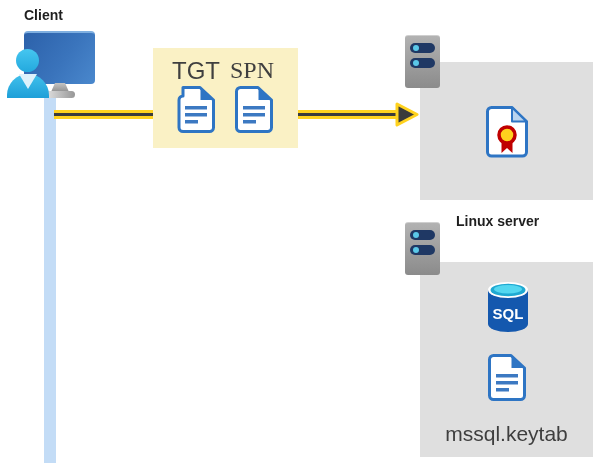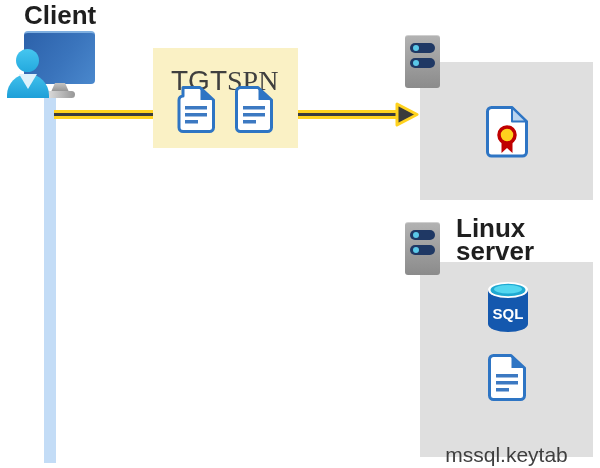--- a/index.html
+++ b/index.html
@@ -3,28 +3,28 @@
 <meta charset="utf-8">
 <style>
   html,body{margin:0;padding:0;background:#ffffff;}
   .canvas{
     position:relative;width:600px;height:468px;background:#ffffff;overflow:hidden;
     font-family:"Liberation Sans",sans-serif;
   }
   .abs{position:absolute;}
 
   
-  .node-title{font-weight:bold;color:#1f1f1f;font-size:26px;line-height:23px;}
+  .node-title{font-weight:bold;color:#1f1f1f;font-size:14px;line-height:23px;}
   .client-title{left:24px;top:4px;}
   .dc-title{left:456px;top:6px;width:125px;}
-  .linux-title{left:456px;top:217px;width:140px;}
-  .ticket-label{font-size:28px;color:#3f3f3f;width:50px;text-align:center;top:57px;margin-top:8px;}
+  .linux-title{left:456px;top:210px;width:140px;}
+  .ticket-label{font-size:24px;color:#3f3f3f;width:50px;text-align:center;top:57px;}
   .tgt-label{left:171px;}
   .spn-label{left:227px;font-family:Liberation Serif, serif;}
-  .keytab-label{left:420px;top:443px;width:173px;text-align:center;
+  .keytab-label{left:420px;top:422px;width:173px;text-align:center;
     font-size:21px;color:#3f3f3f;}
 
   
   .monitor{left:24px;top:31px;width:71px;height:53px;border-radius:4px;
     background:linear-gradient(125deg,#2c61aa 0%,#3a74bc 55%,#4a88cd 100%);
     border-top:2px solid #7fafe0;box-sizing:border-box;}
   .stand-neck{left:51px;top:83px;width:18px;height:9px;
     clip-path:polygon(22% 0,78% 0,100% 100%,0 100%);
     background:linear-gradient(180deg,#c4c4c4,#8f8f8f);}
   .stand-base{left:45px;top:91px;width:30px;height:7px;border-radius:4px;

